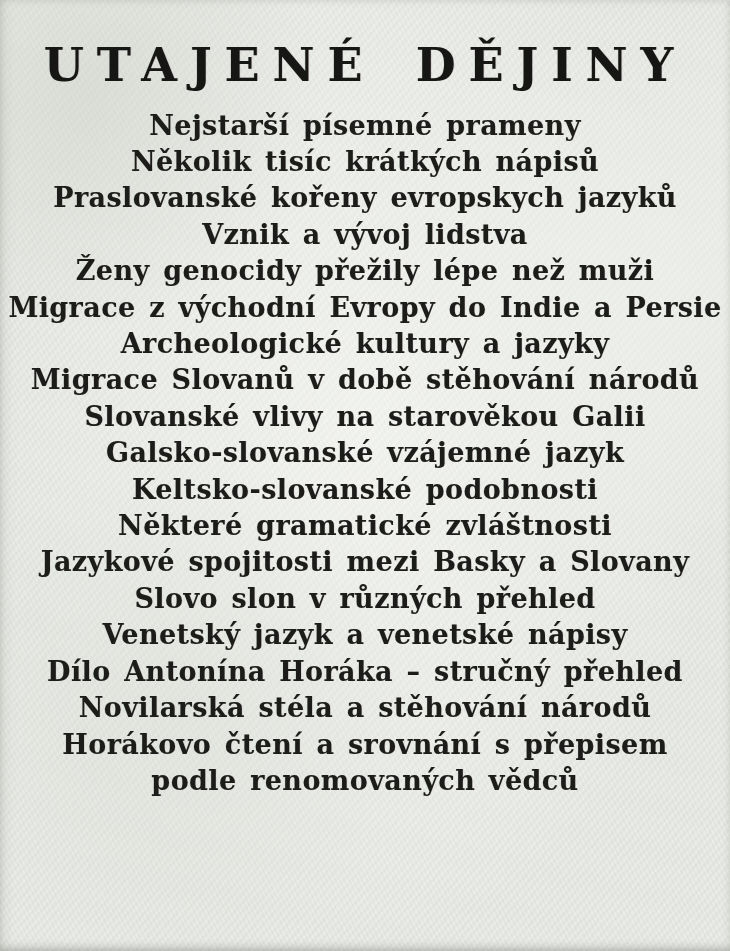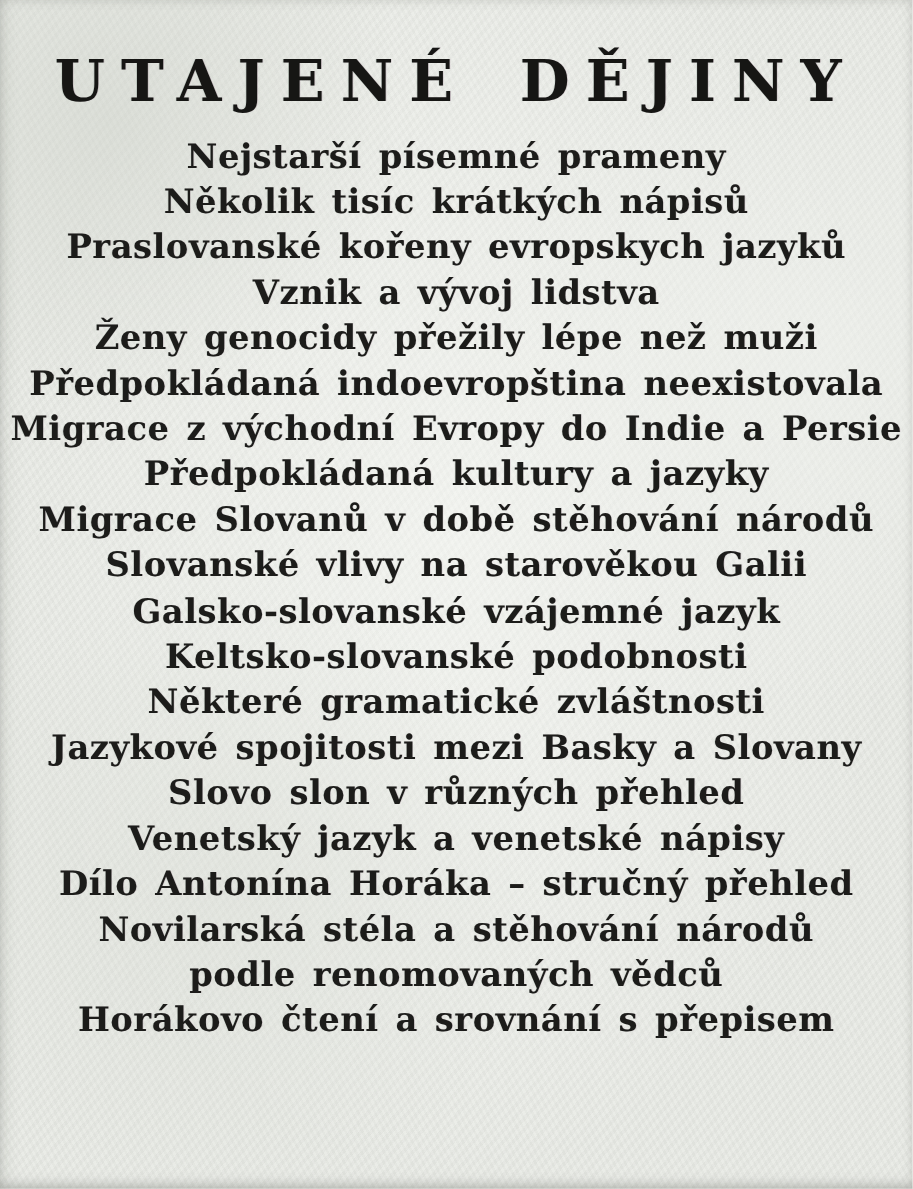--- a/index.html
+++ b/index.html
@@ -63,29 +63,28 @@
 <body>
 
 <div class="page">
   <h1 class="title">UTAJENÉ DĚJINY</h1>
   <div class="toc">
       <div class="line">Nejstarší písemné prameny</div>
       <div class="line">Několik tisíc krátkých nápisů</div>
       <div class="line">Praslovanské kořeny evropskych jazyků</div>
       <div class="line">Vznik a vývoj lidstva</div>
       <div class="line">Ženy genocidy přežily lépe než muži</div>
-      <div class="line">Předpokládaná indoevropština neexistovala</div>
       <div class="line">Migrace z východní Evropy do Indie a Persie</div>
-      <div class="line">Předpokládaná kultury a jazyky</div>
+      <div class="line">Archeologické kultury a jazyky</div>
       <div class="line">Migrace Slovanů v době stěhování národů</div>
       <div class="line">Slovanské vlivy na starověkou Galii</div>
       <div class="line">Galsko-slovanské vzájemné jazyk</div>
       <div class="line">Keltsko-slovanské podobnosti</div>
       <div class="line">Některé gramatické zvláštnosti</div>
       <div class="line">Jazykové spojitosti mezi Basky a Slovany</div>
       <div class="line">Slovo slon v různých přehled</div>
       <div class="line">Venetský jazyk a venetské nápisy</div>
       <div class="line">Dílo Antonína Horáka – stručný přehled</div>
       <div class="line">Novilarská stéla a stěhování národů</div>
+      <div class="line">Horákovo čtení a srovnání s přepisem</div>
       <div class="line">podle renomovaných vědců</div>
-      <div class="line">Horákovo čtení a srovnání s přepisem</div>
     </div>
 </div>
 
 </body></html>

